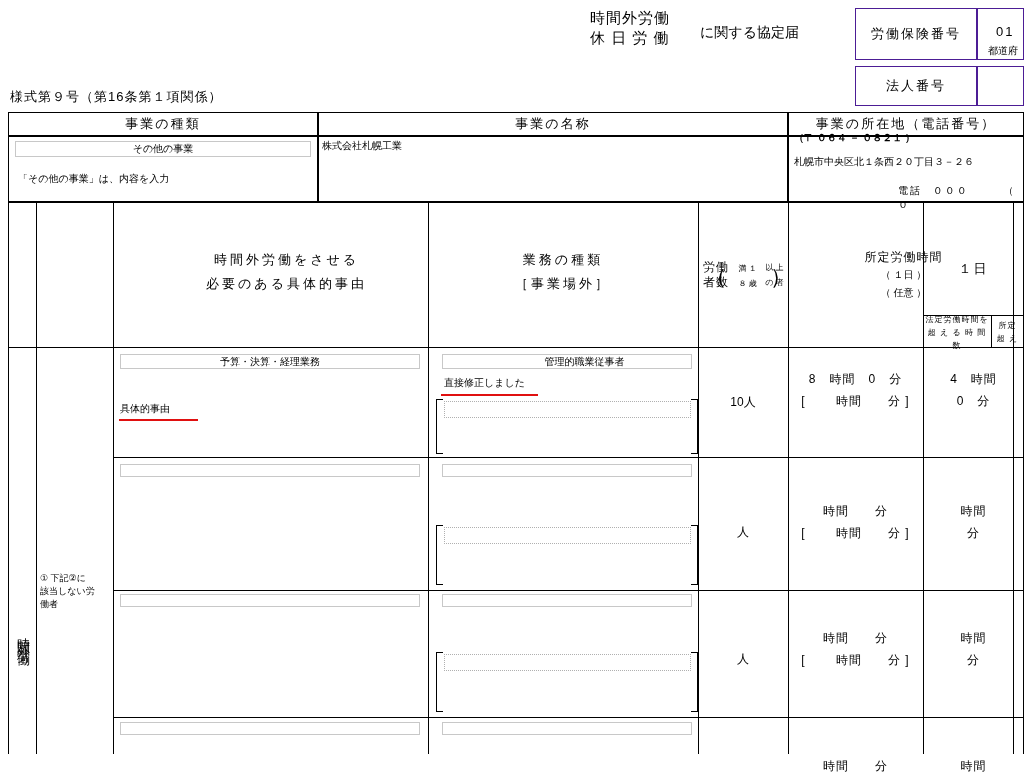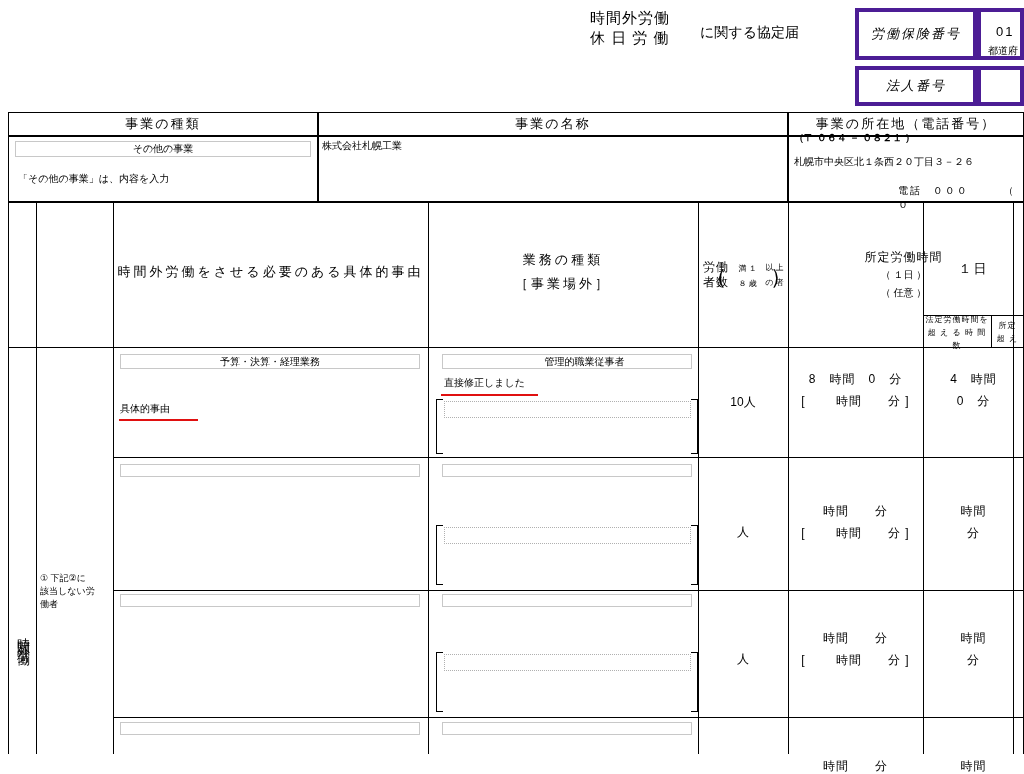--- a/index.html
+++ b/index.html
@@ -13,21 +13,21 @@
   
   .hdr-title{
     position:absolute;left:590px;top:8px;width:250px;
     font-size:15px;letter-spacing:1px;line-height:20px;
   }
   .hdr-title .l1,.hdr-title .l2{display:block;}
   .hdr-title .suffix{
     position:absolute;left:110px;top:14px;font-size:14px;letter-spacing:0;
   }
   .hdr-box{
-    position:absolute;border:4px solid #4c1d95;box-sizing:border-box;font-style:italic;
+    position:absolute;border:1px solid #4c1d95;box-sizing:border-box;
   }
   .hdr-lbl{
     display:flex;align-items:center;justify-content:center;
     font-size:13px;letter-spacing:2px;height:100%;
   }
   .hdr-num{
     position:absolute;font-size:13px;letter-spacing:2px;
   }
   .hdr-sub{
     position:absolute;font-size:10px;letter-spacing:0px;
@@ -86,20 +86,21 @@
   </div>
   <div class="hdr-box" style="left:977px;top:8px;width:47px;height:52px;"></div>
   <div class="hdr-num" style="left:996px;top:24px;">01</div>
   <div class="hdr-sub" style="left:988px;top:44px;">都道府</div>
 
   <div class="hdr-box" style="left:855px;top:66px;width:122px;height:40px;">
     <div class="hdr-lbl">法人番号</div>
   </div>
   <div class="hdr-box" style="left:977px;top:66px;width:47px;height:40px;"></div>
 
+  <div class="form-no">様式第９号（第16条第１項関係）</div>
 
   <div class="tbl">
 
     <div class="cell ctr t-hd" style="left:0px;top:0px;width:310px;height:24px;">事業の種類</div>
     <div class="cell ctr t-hd" style="left:310px;top:0px;width:470px;height:24px;">事業の名称</div>
     <div class="cell ctr t-hd" style="left:780px;top:0px;width:236px;height:24px;">事業の所在地（電話番号）</div>
 
     <div class="cell" style="left:0px;top:24px;width:310px;height:66px;"></div>
     <div class="inputline ctr" style="left:7px;top:29px;width:296px;height:16px;">その他の事業</div>
     <div class="txt t10" style="left:10px;top:60px;">「その他の事業」は、内容を入力</div>
@@ -123,21 +124,21 @@
     <div class="vline" style="left:420px;top:90px;height:552px;"></div>
     <div class="vline" style="left:690px;top:90px;height:552px;"></div>
     <div class="vline" style="left:780px;top:90px;height:552px;"></div>
     <div class="vline" style="left:915px;top:90px;height:552px;"></div>
     <div class="vline" style="left:1005px;top:90px;height:552px;"></div>
 
     <div class="hline" style="left:0px;top:235px;width:1016px;"></div>
 
     <div class="hline" style="left:915px;top:203px;width:101px;"></div>
 
-    <div class="ctr" style="position:absolute;left:105px;top:130px;width:315px;height:60px;flex-direction:row;font-size:13px;letter-spacing:3px;line-height:24px;">
+    <div class="ctr" style="position:absolute;left:105px;top:130px;width:315px;height:60px;flex-direction:column;font-size:13px;letter-spacing:3px;line-height:24px;padding-left:16px;">
       <div>時間外労働をさせる</div>
       <div>必要のある具体的事由</div>
     </div>
 
     <div class="ctr" style="position:absolute;left:420px;top:130px;width:270px;height:60px;flex-direction:column;font-size:13px;letter-spacing:3px;line-height:24px;">
       <div>業務の種類</div>
       <div>［事業場外］</div>
     </div>
 
     <div class="ctr" style="position:absolute;left:690px;top:125px;width:90px;height:75px;line-height:15px;">

